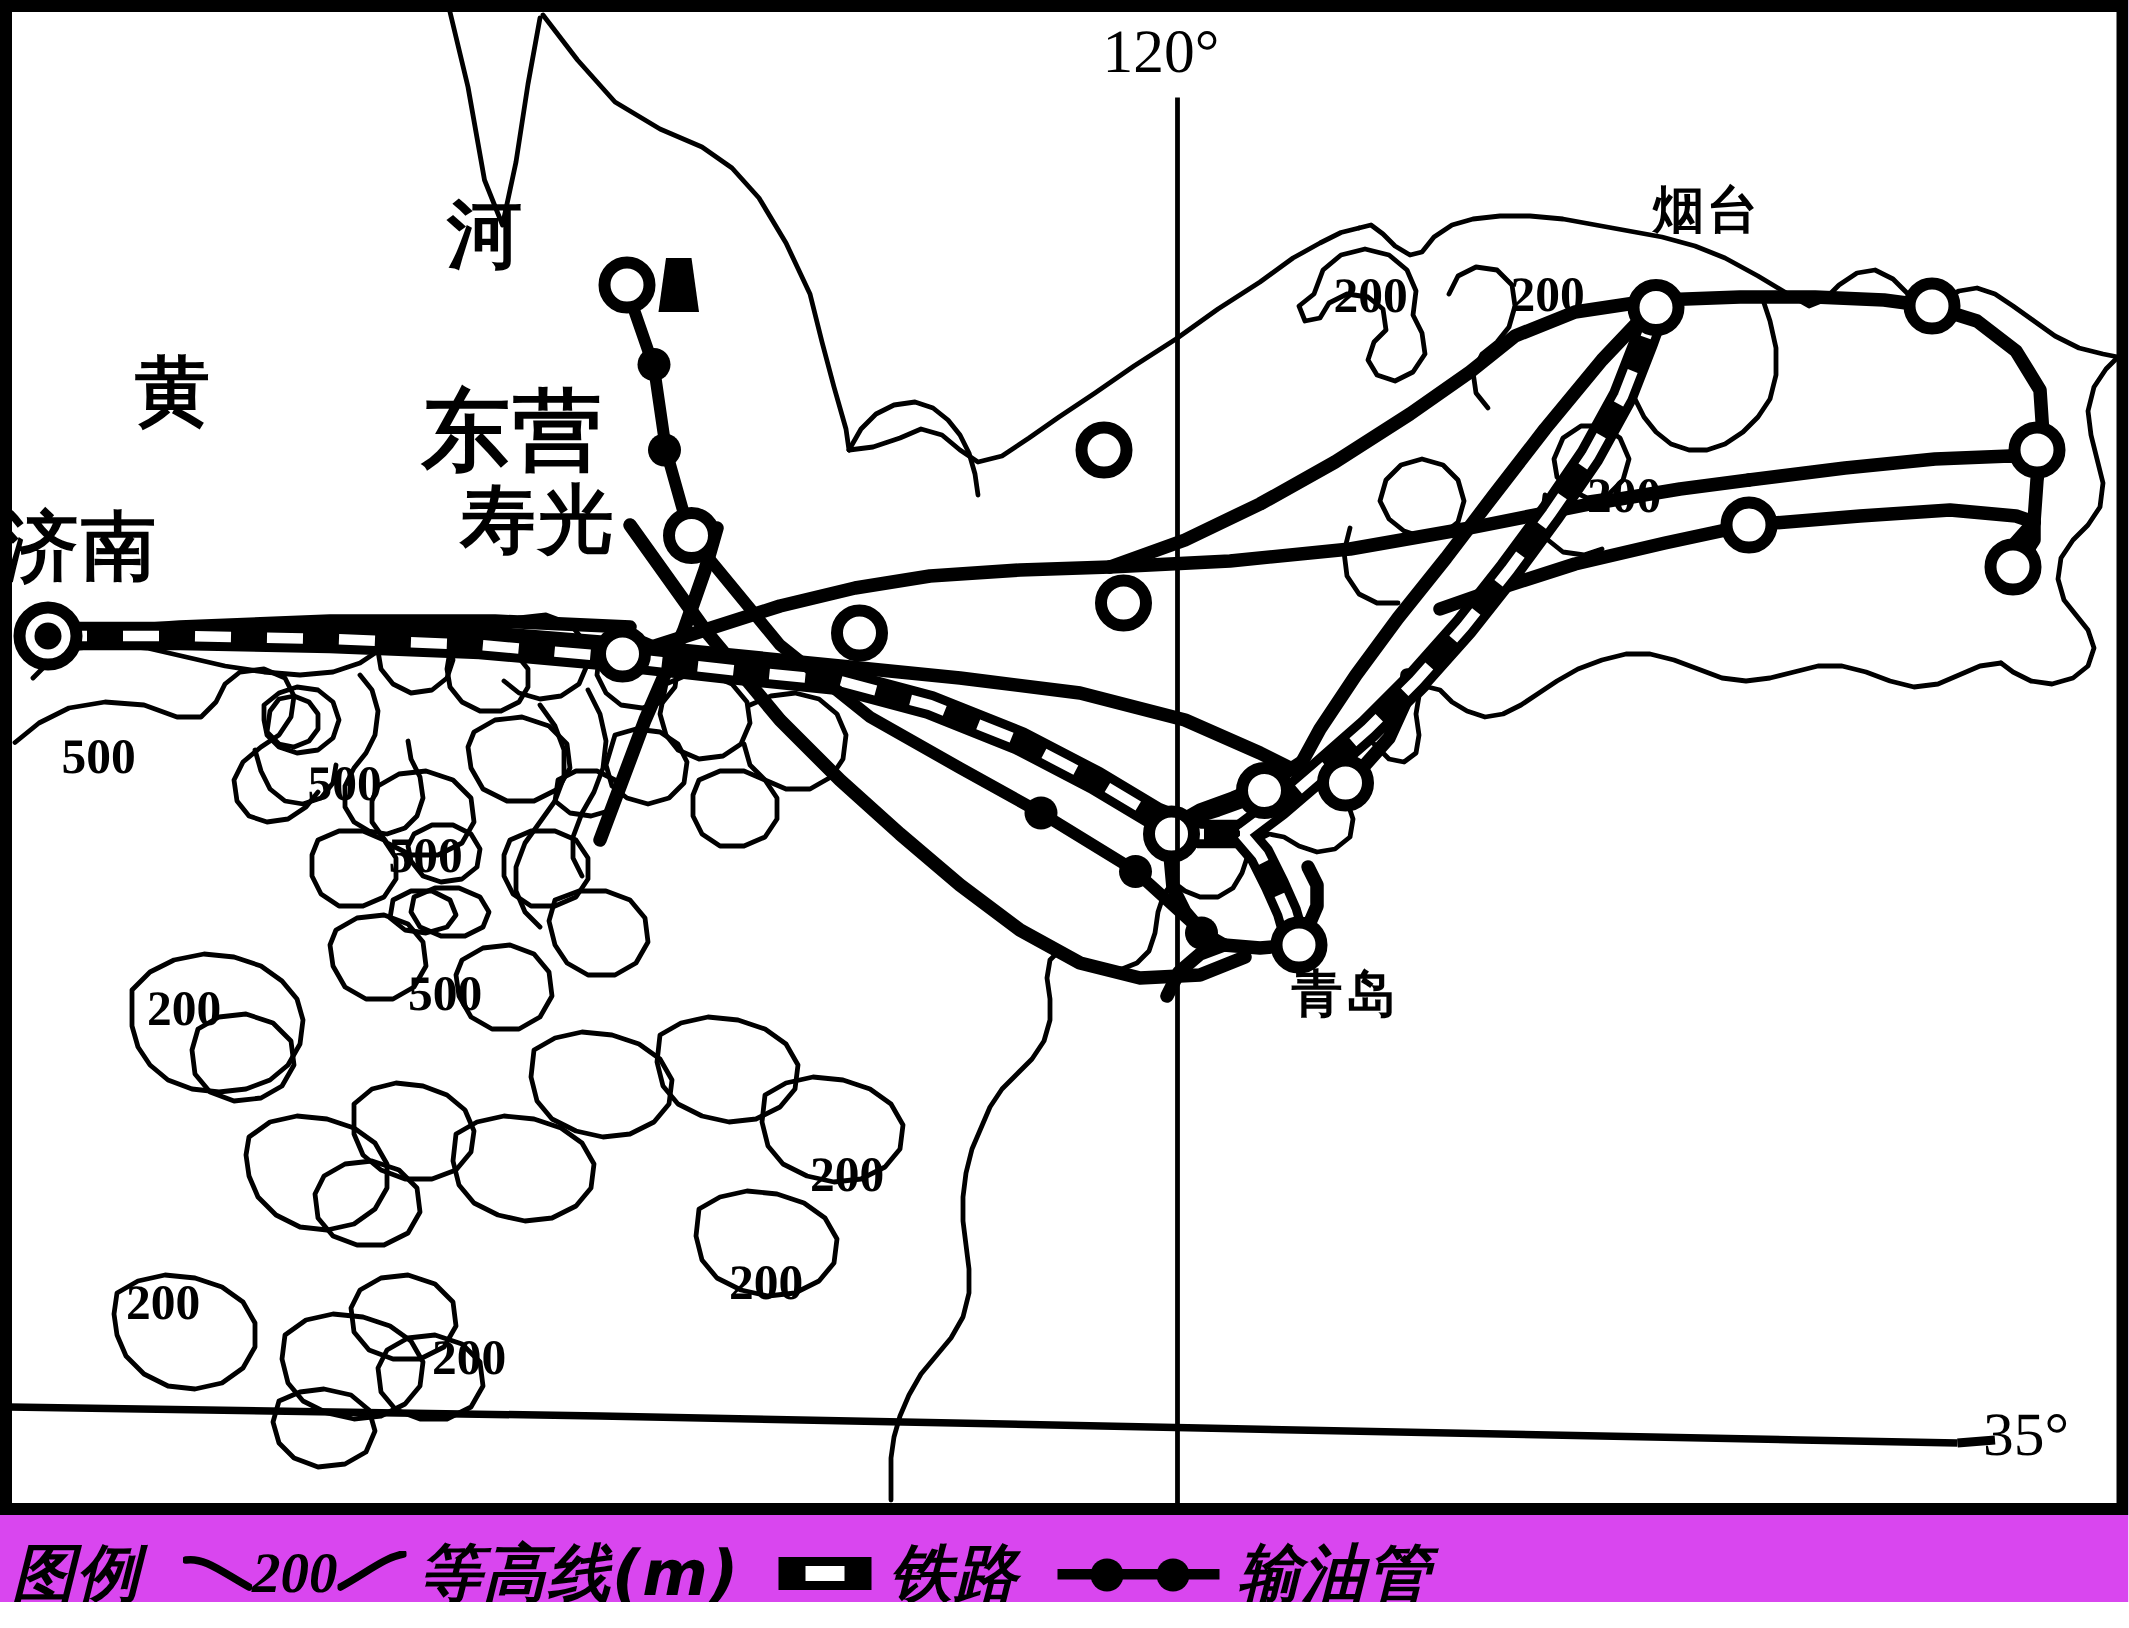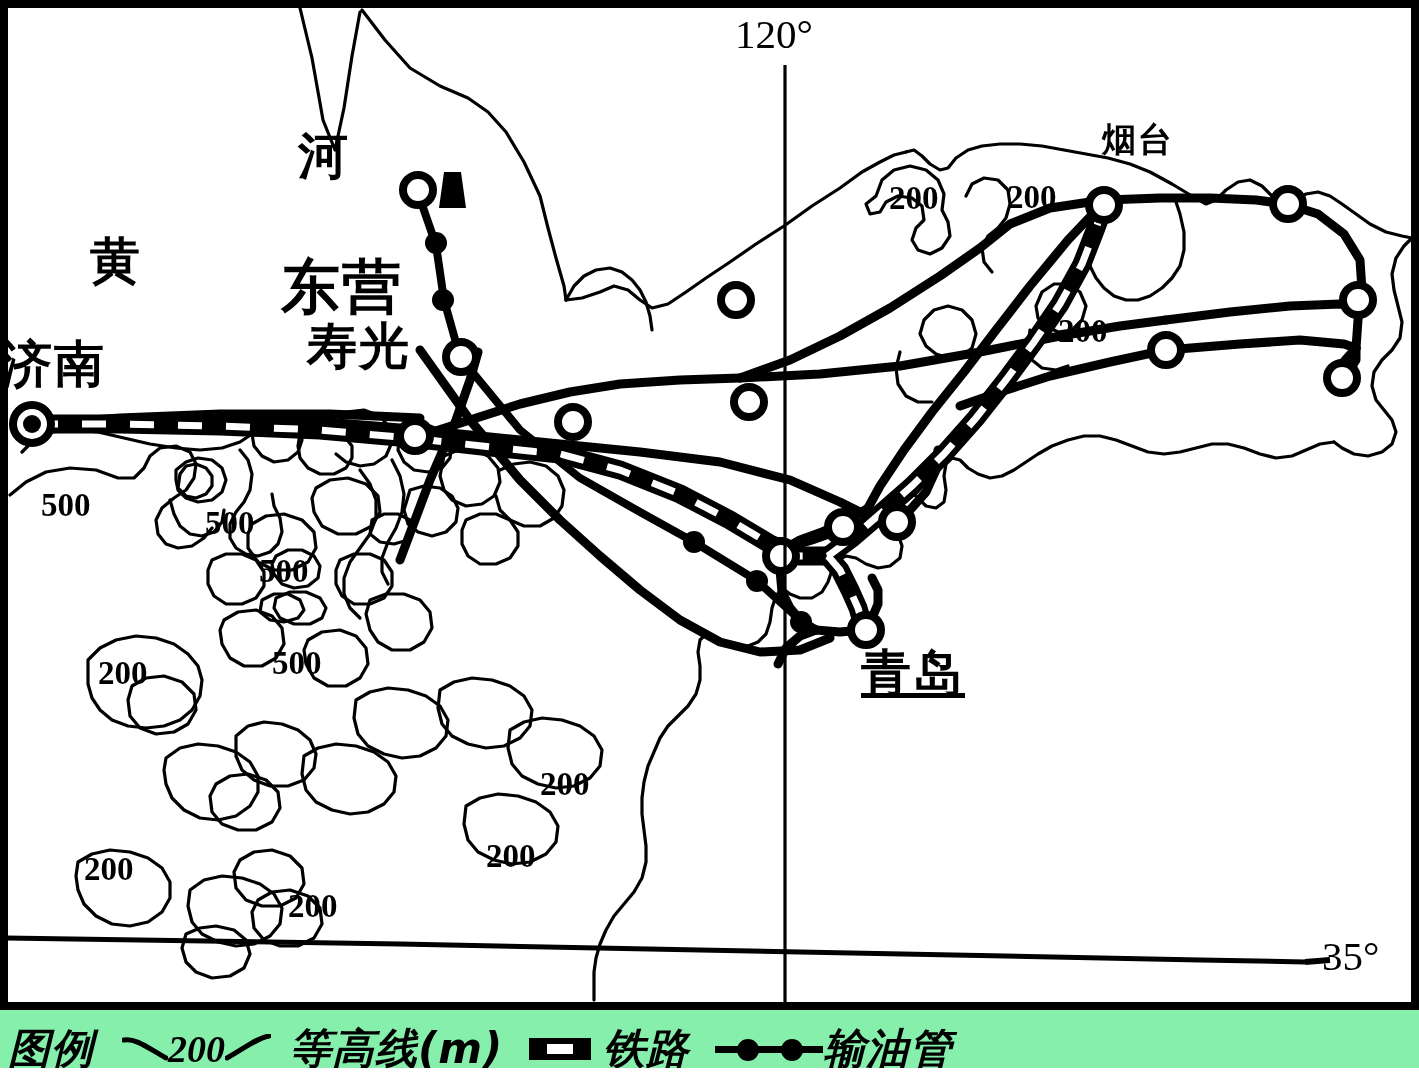--- a/index.html
+++ b/index.html
@@ -1,17 +1,17 @@
 <!DOCTYPE html>
 <html><head>
 <meta charset="utf-8">
 <style>
   html,body{margin:0;padding:0;background:#ffffff;}
   body{width:1419px;height:1085px;font-family:"Liberation Serif",serif;color:#000;}
-  #root{position:relative;width:1419px;height:1068px;overflow:hidden;background:#86efac;}
+  #root{position:relative;width:1419px;height:1068px;overflow:hidden;background:#d946ef;}
   #mapsvg{position:absolute;left:0;top:0;width:1419px;height:1010px;display:block;}
   .lbl{position:absolute;white-space:nowrap;font-family:"Liberation Sans",sans-serif;font-weight:700;color:#000;}
   .cn{font-family:"DejaVu Sans",sans-serif;font-weight:700;}
   .contour-num{position:absolute;font-family:"Liberation Serif",serif;font-weight:700;font-size:33px;color:#000;white-space:nowrap;}
   .coord{position:absolute;font-family:"Liberation Serif",serif;font-weight:400;font-size:41px;color:#000;white-space:nowrap;}
   #legend{position:absolute;left:0;top:1012px;width:1419px;height:73px;display:flex;align-items:center;}
   #legend .lgitem{display:flex;align-items:center;white-space:nowrap;font-style:italic;}
   .lgtext{font-family:"DejaVu Sans",sans-serif;font-weight:700;font-size:42px;letter-spacing:1px;color:#000;}
   .lgnum{font-family:"Liberation Serif",serif;font-weight:700;font-size:38px;color:#000;}
   .sym{display:inline-block;}
@@ -266,21 +266,21 @@
     <line x1="1305" y1="962" x2="1330" y2="960" stroke="#000" stroke-width="6"></line>
   </svg>
 
   <div class="coord" style="left:735px;top:10px;">120°</div>
   <div class="coord" style="left:1322px;top:932px;">35°</div>
 
   <div class="lbl cn" style="left:2px;top:331px;font-size:50px;letter-spacing:2px;">济南</div>
   <div class="lbl cn" style="left:281px;top:248px;font-size:59px;letter-spacing:2px;">东营</div>
   <div class="lbl cn" style="left:307px;top:313px;font-size:50px;letter-spacing:2px;">寿光</div>
   <div class="lbl cn" style="left:1102px;top:117px;font-size:34px;letter-spacing:2px;">烟台</div>
-  <div class="lbl cn" style="left:861px;top:640px;font-size:50px;letter-spacing:2px;text-decoration:underline;">青岛</div>
+  <div class="lbl cn" style="left:861px;top:640px;font-size:34px;letter-spacing:2px;">青岛</div>
 
   <div class="lbl cn" style="left:90px;top:228px;font-size:50px;">黄</div>
   <div class="lbl cn" style="left:298px;top:123px;font-size:50px;">河</div>
 
   <div class="contour-num" style="left:889px;top:180px;">200</div>
   <div class="contour-num" style="left:1007px;top:179px;">200</div>
   <div class="contour-num" style="left:1058px;top:313px;">200</div>
   <div class="contour-num" style="left:41px;top:487px;">500</div>
   <div class="contour-num" style="left:205px;top:505px;">500</div>
   <div class="contour-num" style="left:259px;top:553px;">500</div>
@@ -301,32 +301,32 @@
         <svg width="46" height="30" viewBox="0 0 46 30">
             <path d="M2,6 C14,4 26,14 44,24" fill="none" stroke="#000" stroke-width="5" stroke-linecap="round"></path>
           </svg>
       </span>
       <span class="lgnum">200</span>
       <span class="sym sym-contour">
         <svg width="46" height="30" viewBox="0 0 46 30">
             <path d="M2,24 C20,14 32,4 44,2" fill="none" stroke="#000" stroke-width="5" stroke-linecap="round"></path>
           </svg>
       </span>
-      <span class="lgtext" style="margin-left:18px;">等高线(m)</span>
+      <span class="lgtext" style="margin-left:8px;">等高线(m)</span>
     </div>
 
 
     <div class="lgitem" style="margin-left:26px;">
       <span class="sym sym-rail"></span>
       <span class="lgtext" style="margin-left:12px;">铁路</span>
     </div>
 
     <div class="lgitem" style="margin-left:26px;">
       <span class="sym sym-pipe">
         <span class="pl"></span>
           <span class="d1"></span>
           <span class="d2"></span>
       </span>
-      <span class="lgtext" style="">输油管</span>
+      <span class="lgtext" style="margin-left:12px;">输油管</span>
     </div>
   </div>
 
 </div>
 
 </body></html>

